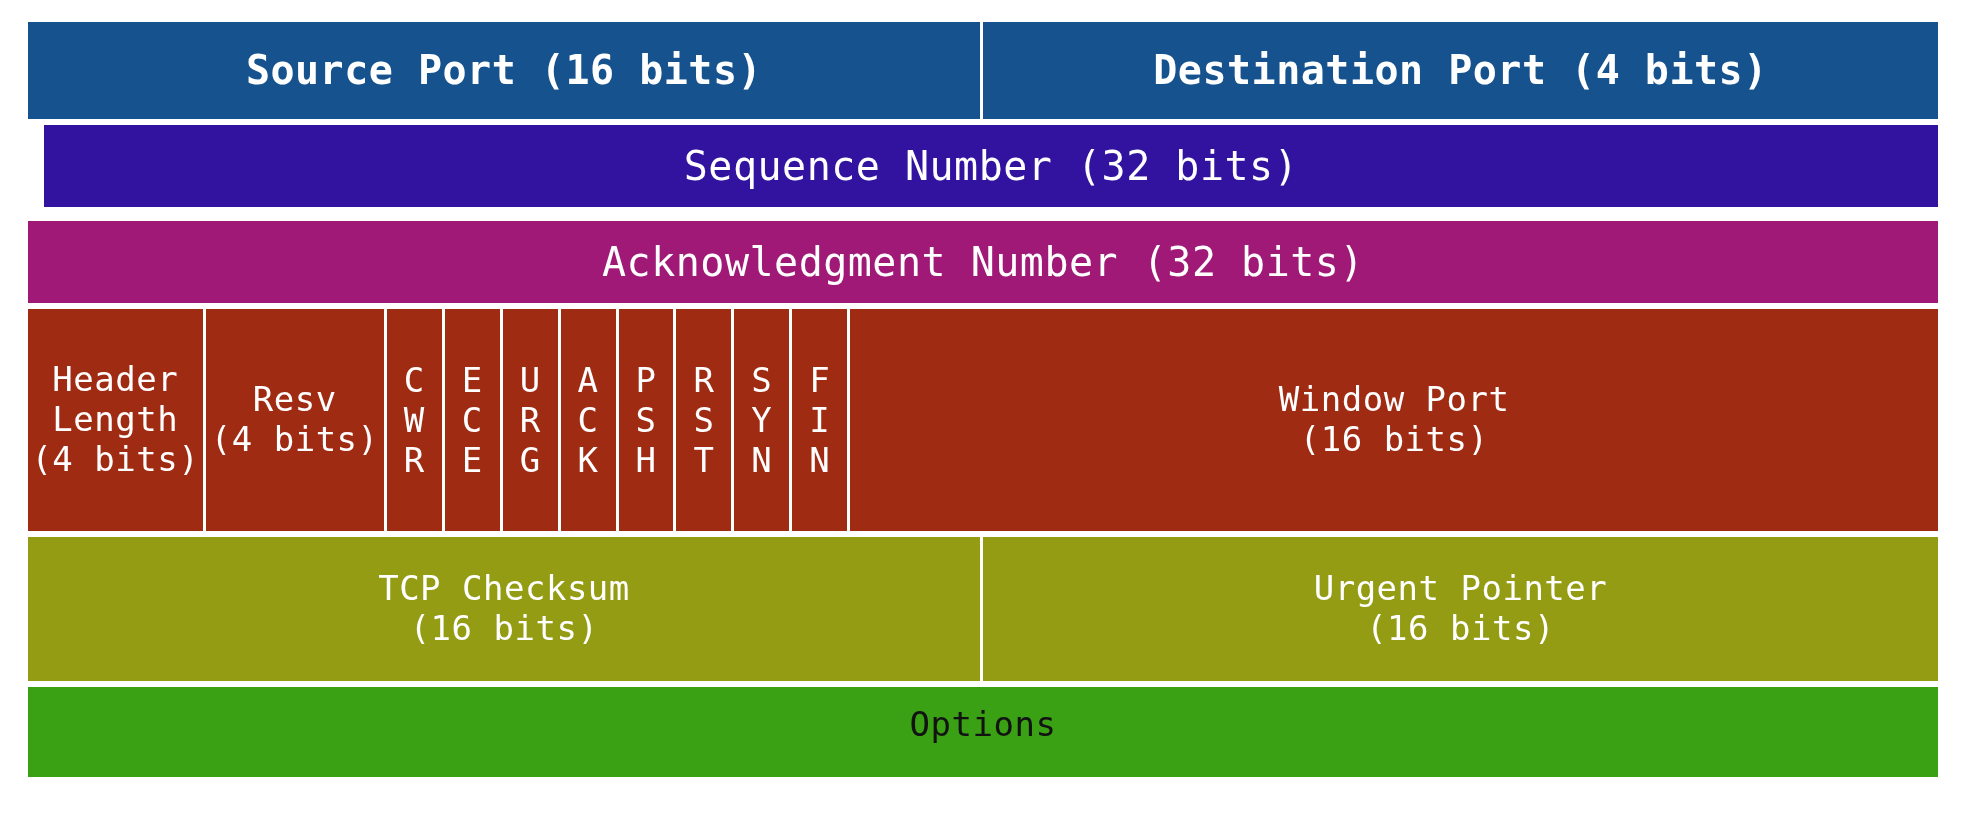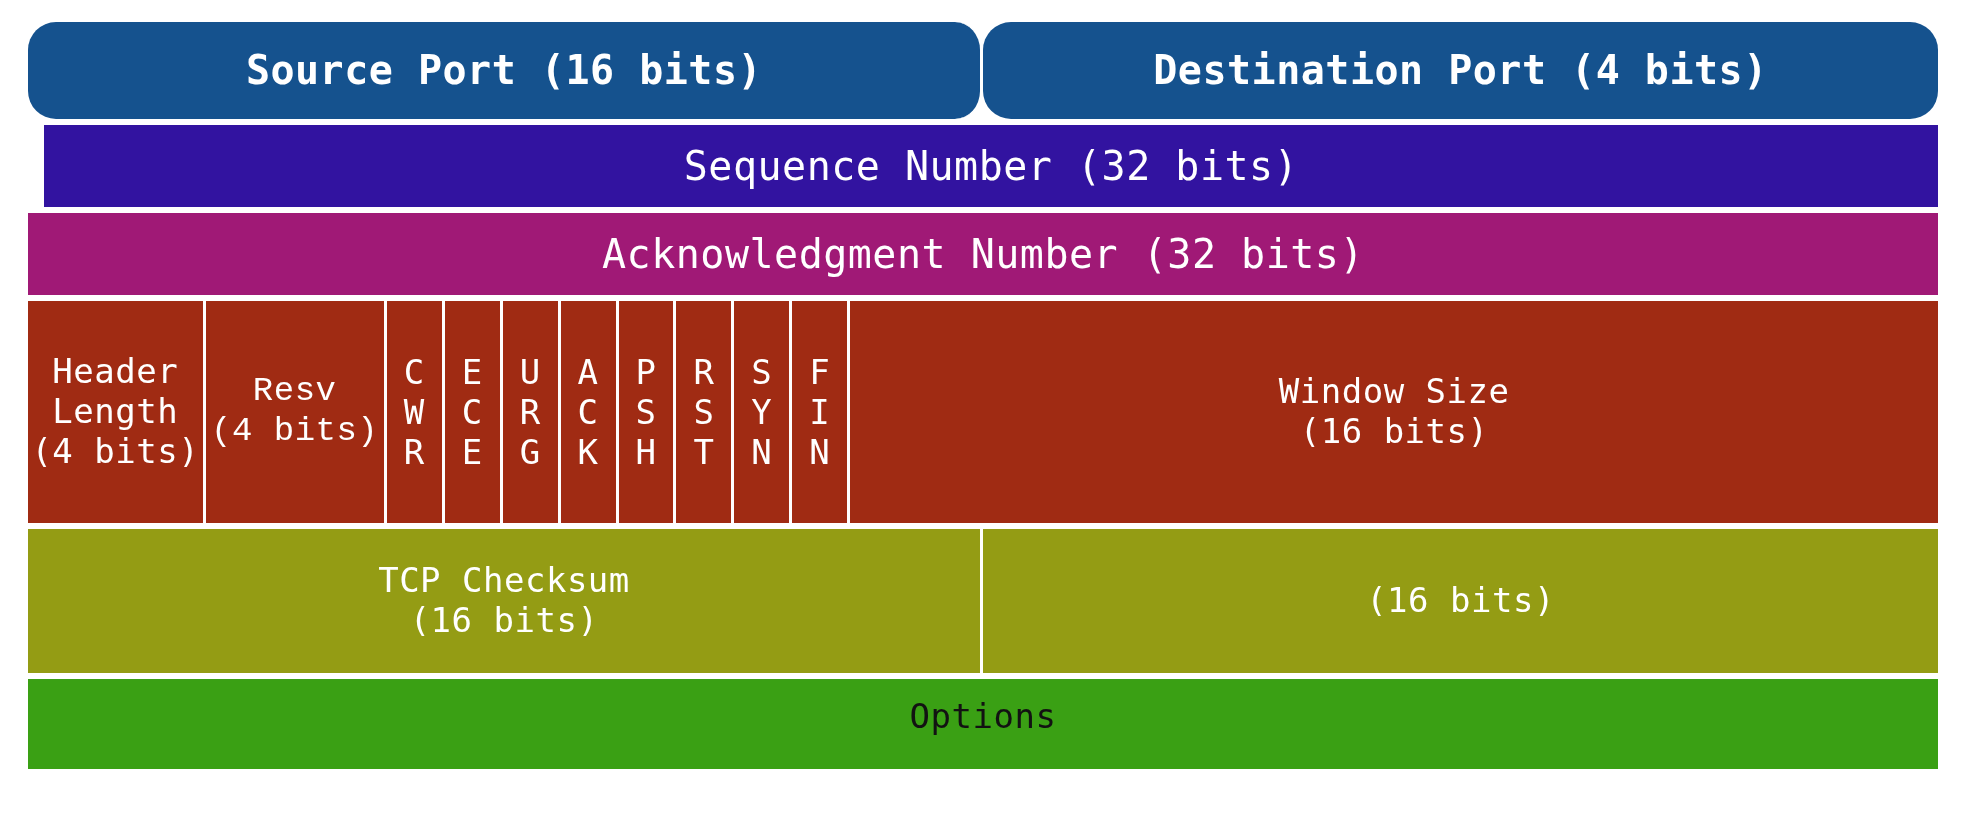--- a/index.html
+++ b/index.html
@@ -46,46 +46,46 @@
     line-height: 1.17;
     letter-spacing: 0.5px;
     overflow: hidden;
     border-right: 3px solid #ffffff;
   }
   .cell:last-child { border-right: 0; }
 
   
   .row-ports      { height: 97px; }
   .row-seq        { height: 82px; }
-  .row-ack        { height: 82px; }
+  .row-ack        { height: 82px; margin-top: 8px; }
   .row-flags      { height: 222px; }
   .row-checksum   { height: 144px; }
   .row-options    { height: 90px; }
 
   
-  .c-blue    { background: #15528E; border-radius: 28px; }
+  .c-blue    { background: #15528E; }
   .c-purple  { background: #3213A0; margin-left: 16px; }
   .c-magenta { background: #A01976; }
   .c-red     { background: #A02B13; }
   .c-olive   { background: #949C14; }
   .c-green   { background: #3AA014; }
 
   
   .fs-port     { font-size: 40px; font-weight: bold; }
   .fs-wide     { font-size: 40px; }
   .fs-field    { font-size: 34px; }
   .fs-flag     { font-size: 34px; }
   .fs-options  { font-size: 34px; color: #121212; }
 
   
   .half { width: 50%; }
 
   
   .f-hdrlen  { width: 9.35%; }
-  .f-resv    { width: 9.55%; font-family: Liberation Mono, monospace; }
+  .f-resv    { width: 9.55%; }
   .f-bit     { width: 3.05%; }
   .f-window  { width: 57.3%; }
 
   .flag-letters {
     display: flex;
     flex-direction: column;
     align-items: center;
     justify-content: center;
   }
   .flag-letters span { display: block; line-height: 1.18; }
@@ -173,31 +173,32 @@
       <span>N</span>
     </div>
 
     <div class="cell c-red f-bit fs-flag flag-letters">
       <span>F</span>
       <span>I</span>
       <span>N</span>
     </div>
 
     <div class="cell c-red f-window fs-field">
-      <span class="cell-line">Window Size</span>
+      <span class="cell-line">Window Port</span>
       <span class="cell-line">(16 bits)</span>
     </div>
   </div>
 
   <div class="hdr-row row-checksum">
     <div class="cell c-olive half fs-field">
       <span class="cell-line">TCP Checksum</span>
       <span class="cell-line">(16 bits)</span>
     </div>
     <div class="cell c-olive half fs-field">
+      <span class="cell-line">Urgent Pointer</span>
       <span class="cell-line">(16 bits)</span>
     </div>
   </div>
 
   <div class="hdr-row row-options">
     <div class="cell c-green fs-options" style="width:100%; justify-content:flex-start; padding-top:18px;">
       <span class="cell-line">Options</span>
     </div>
   </div>
 

